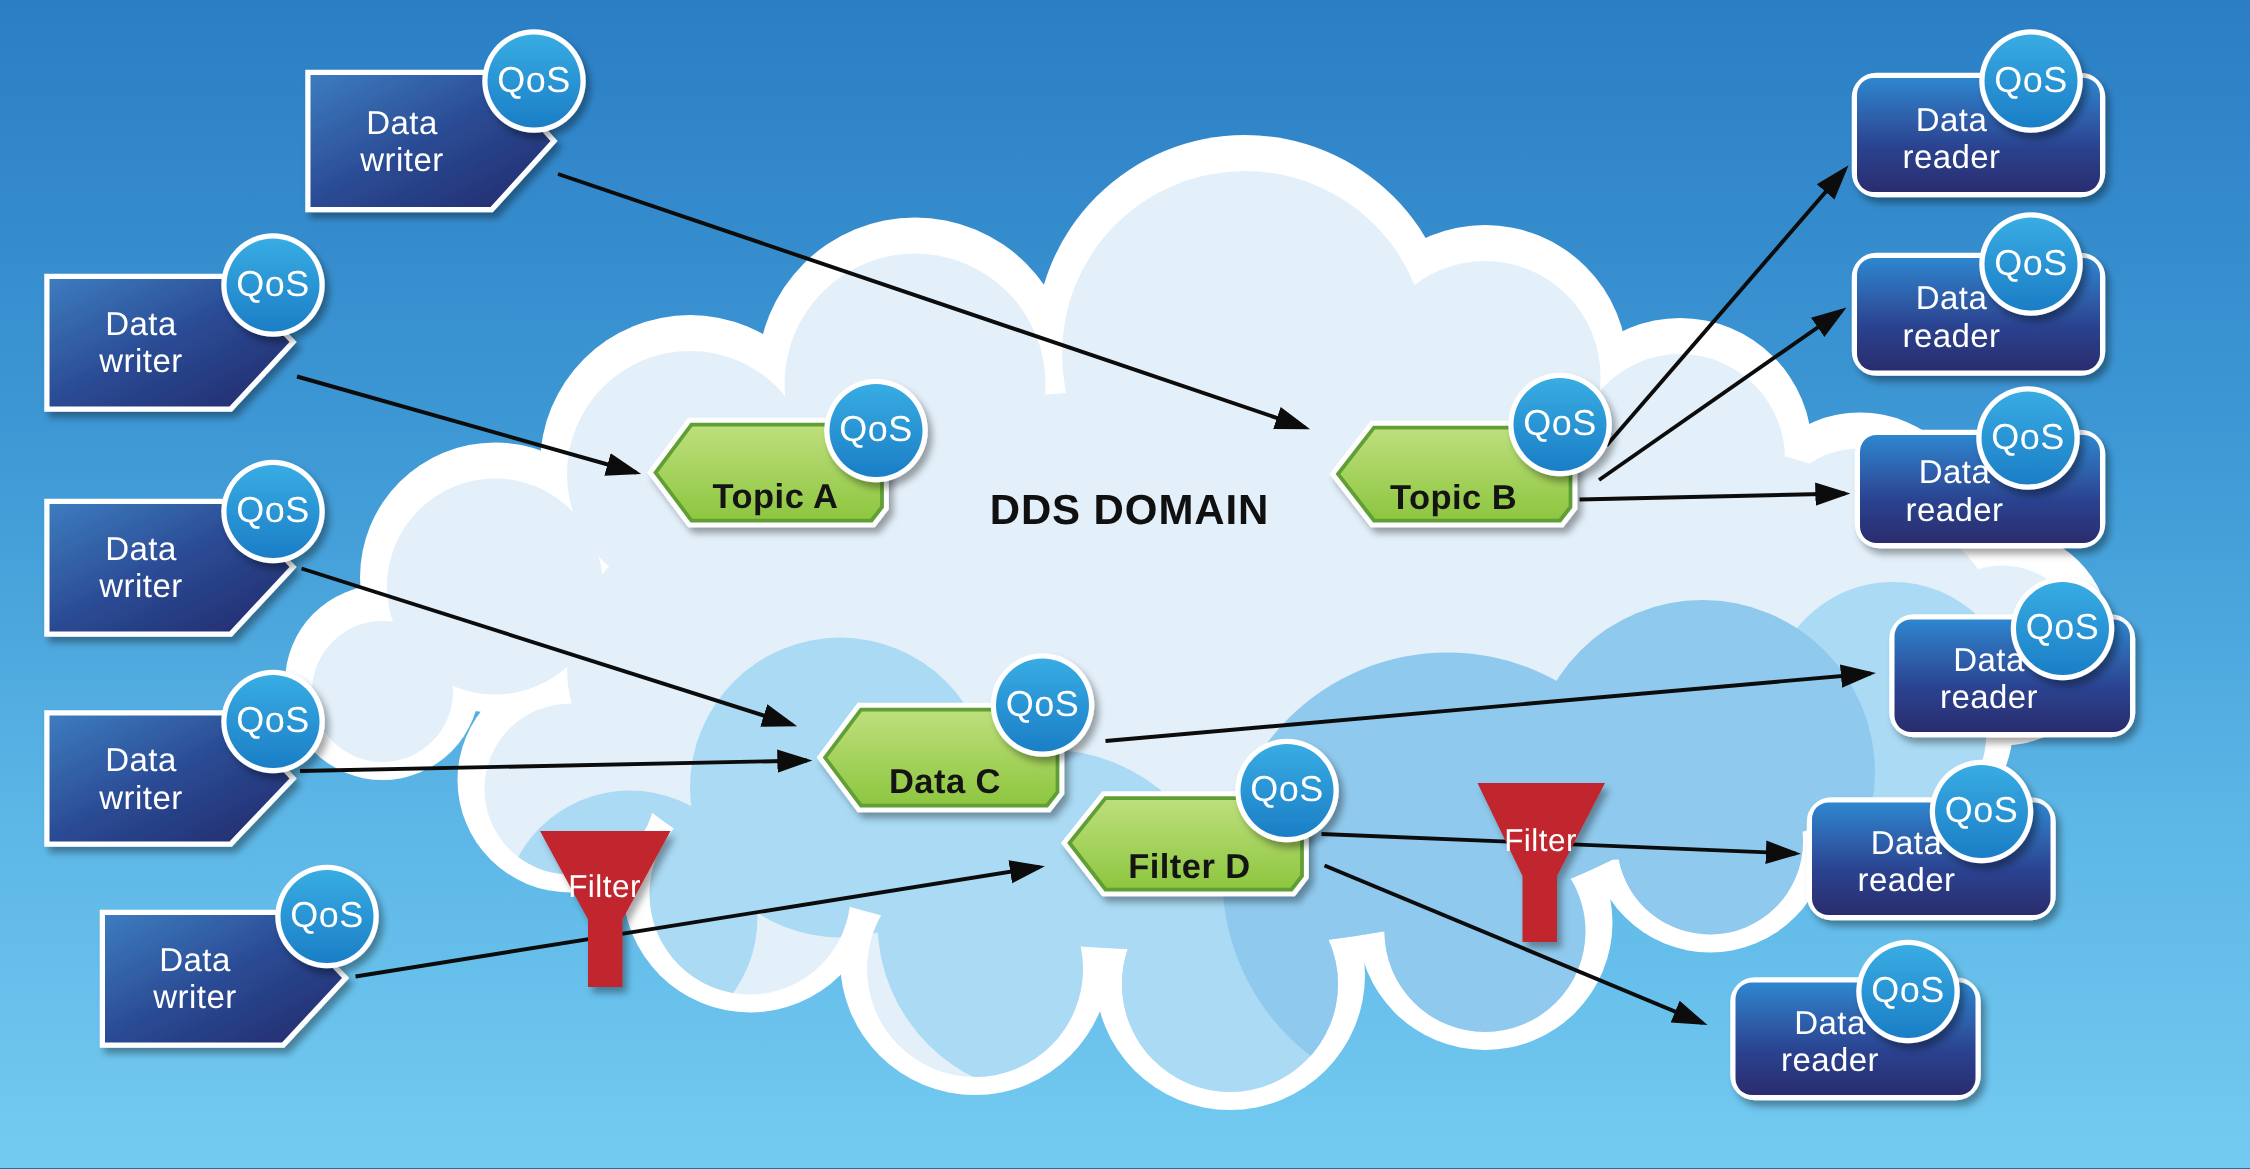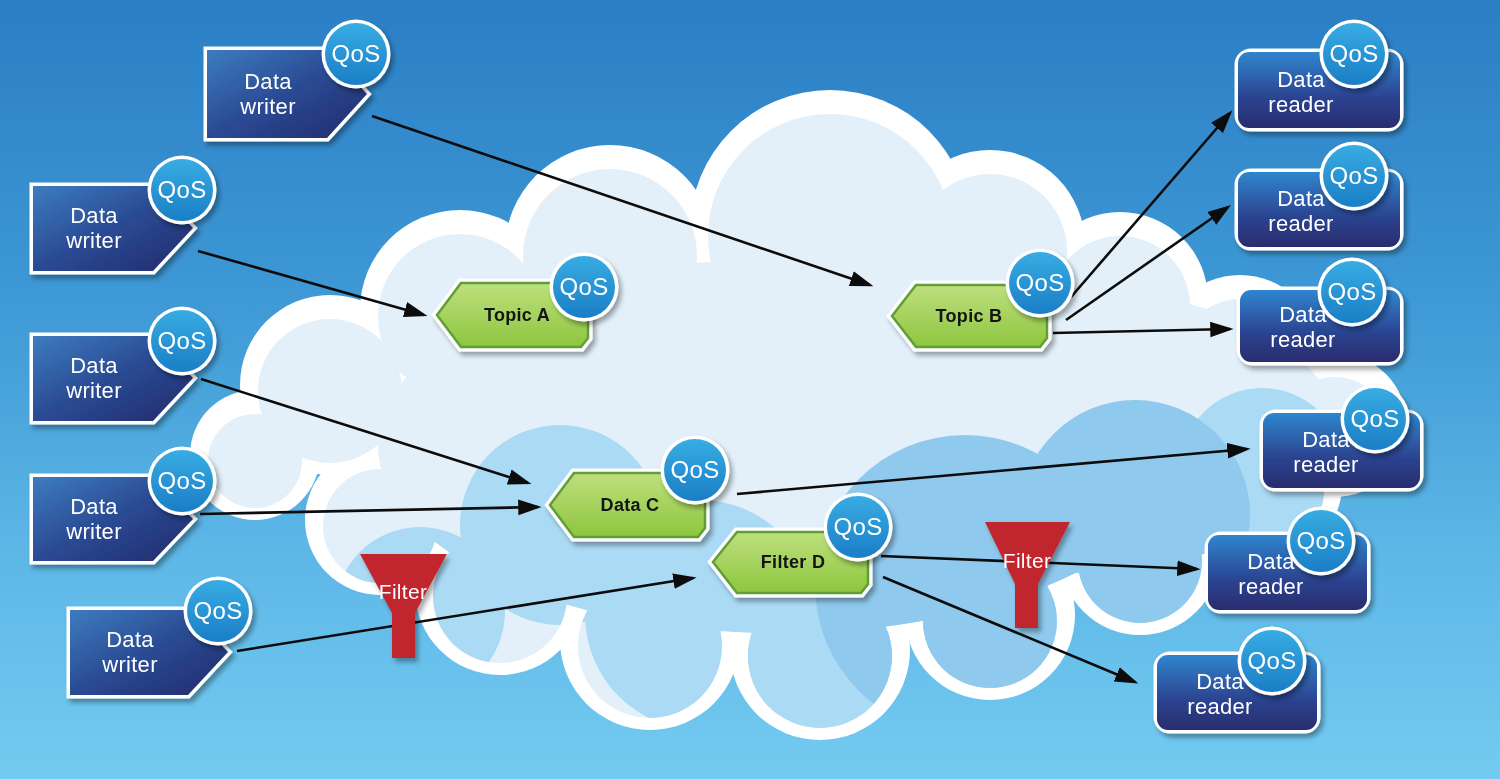--- a/index.html
+++ b/index.html
@@ -5,21 +5,21 @@
   html,body{margin:0;padding:0;background:#0e4f86;}
   .stage{
     position:relative;width:1500px;height:779px;overflow:hidden;
     background:linear-gradient(180deg,#2b7ec4 0%,#3f9ad6 40%,#5cb6e6 70%,#74cbf1 100%);
     font-family:"Liberation Sans",sans-serif;
   }
   .stage svg{position:absolute;left:0;top:0;}
   .lbl{position:absolute;transform:translate(-50%,-50%);text-align:center;white-space:nowrap;}
   .node-lbl{color:#ffffff;font-size:22px;line-height:25px;letter-spacing:.3px;}
   .node-lbl span{display:block;}
-  .topic-lbl{color:#141414;font-size:18px;font-weight:600;letter-spacing:.3px;}
+  .topic-lbl{color:#141414;font-size:23px;font-weight:600;letter-spacing:.3px;margin-top:16px;}
   .qos-lbl{color:#ffffff;font-size:24px;letter-spacing:.3px;}
   .filter-lbl{color:#ffffff;font-size:21px;letter-spacing:.3px;margin-top:15px;}
   .domain-lbl{color:#101010;font-size:28px;font-weight:700;letter-spacing:.6px;}
 </style>
 </head>
 <body>
 
 <div class="stage">
 
 <svg width="1500" height="779" viewBox="0 0 1500 779">
@@ -267,20 +267,21 @@
           <circle cx="1321" cy="541" r="34.5" fill="#ffffff"></circle>
           <circle cx="1321" cy="541" r="31" fill="url(#gq)"></circle>
         </g>
     <g filter="url(#ds)">
           <circle cx="1272" cy="661" r="34.5" fill="#ffffff"></circle>
           <circle cx="1272" cy="661" r="31" fill="url(#gq)"></circle>
         </g>
   </g>
 </svg>
 
+<div class="lbl domain-lbl" style="left:753px;top:340px">DDS DOMAIN</div>
 
 <div class="lbl node-lbl" style="left:268px;top:94px">
       <span>Data</span>
       <span>writer</span>
     </div>
 <div class="lbl node-lbl" style="left:94px;top:228px">
       <span>Data</span>
       <span>writer</span>
     </div>
 <div class="lbl node-lbl" style="left:94px;top:378px">

